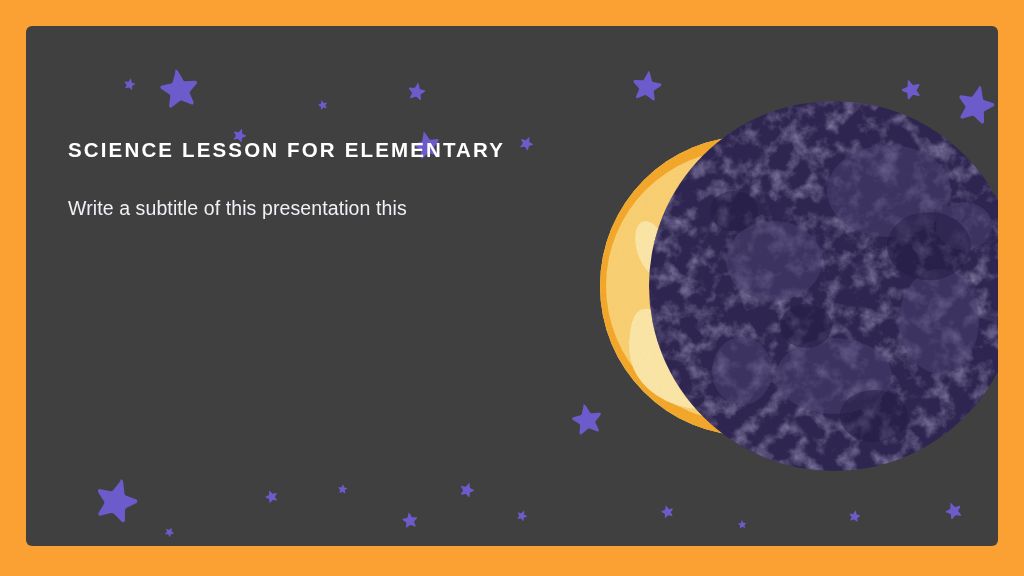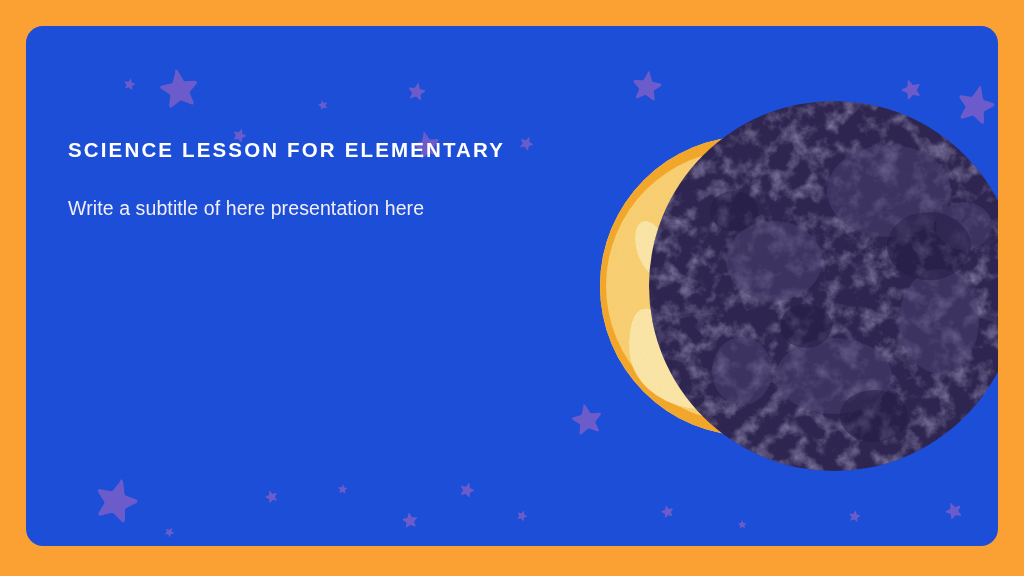--- a/index.html
+++ b/index.html
@@ -15,22 +15,22 @@
     width:1024px;
     height:576px;
     background:#FBA033;
     padding:26px 26px 30px 26px;
   }
 
   #slide-canvas {
     position:relative;
     width:100%;
     height:100%;
-    background:#1d4ed8;
-    border-radius:17px;
+    background:#404040;
+    border-radius:6px;
     overflow:hidden;
   }
 
   
   #star-field {
     position:absolute;
     inset:0;
     z-index:1;
     pointer-events:none;
   }
@@ -249,17 +249,17 @@
               <ellipse cx="340" cy="345" rx="34" ry="26"></ellipse>
               <ellipse cx="200" cy="140" rx="24" ry="20"></ellipse>
             </g>
           </g>
         </g>
       </svg>
     </div>
 
     <div id="text-block">
       <div id="eyebrow-title">SCIENCE LESSON FOR ELEMENTARY</div>
-      <div id="subtitle">Write a subtitle of here presentation here</div>
+      <div id="subtitle">Write a subtitle of this presentation this</div>
     </div>
 
   </div>
 </div>
 
 </body></html>

